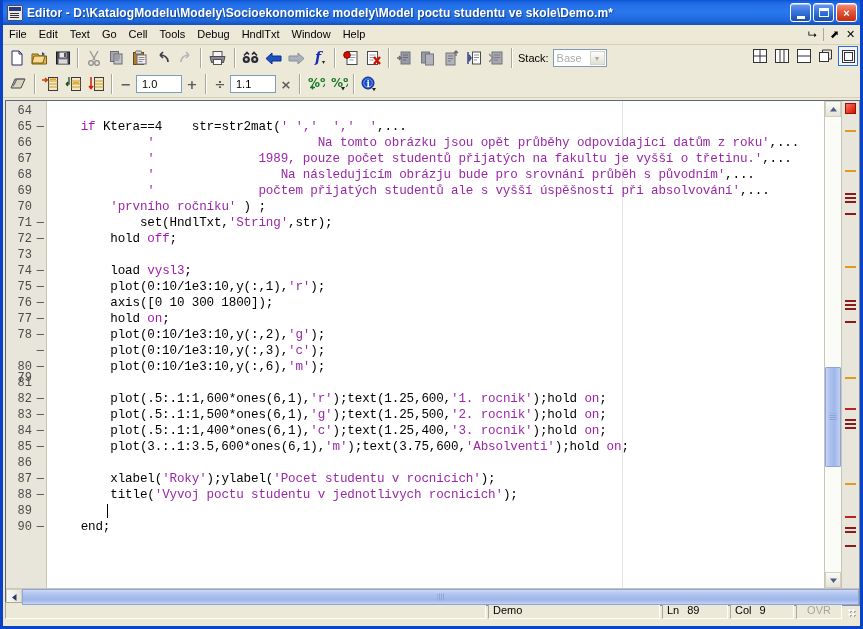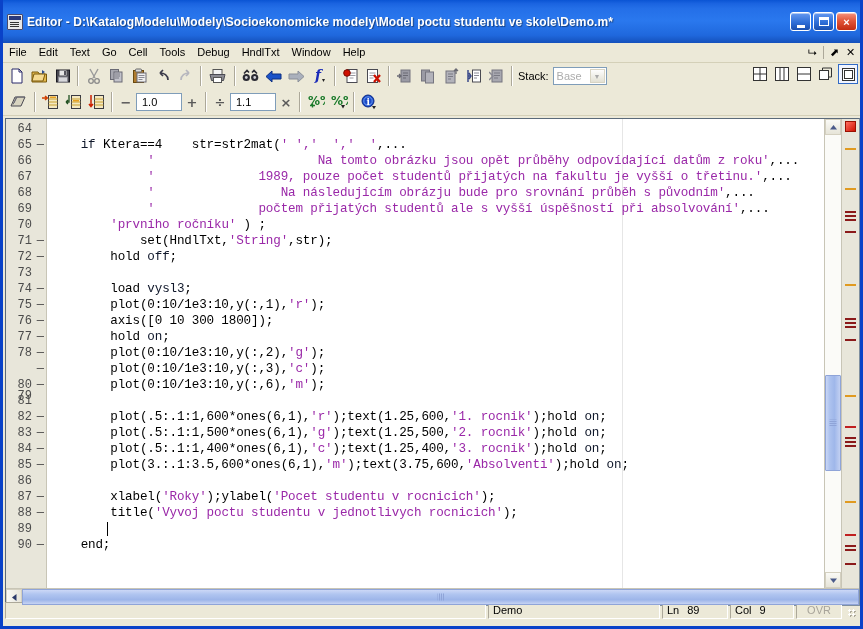--- a/index.html
+++ b/index.html
@@ -18,21 +18,21 @@
     width: 863px; height: 629px;
     box-sizing: border-box;
     background: #ece9d8;
     border: 3px solid #0a42c8;
     border-top: none;
     display: flex; flex-direction: column;
   }
 
   
   .titlebar {
-    height: 43px;
+    height: 25px;
     background: linear-gradient(to bottom,
        #0a54d4 0%, #1a63e0 8%, #246fe8 20%,
        #2a78ee 48%, #1f68dd 82%, #1450bb 100%);
     display: flex; align-items: center;
     padding: 0 2px 0 4px;
     flex: none;
     position: relative;
   }
   .title-icon {
     width: 16px; height: 16px;
@@ -267,21 +267,21 @@
   .codeline {
     position: absolute; left: 0;
     height: 16px; line-height: 16px;
     white-space: pre;
     font-family: "Liberation Mono", monospace;
     font-size: 12.6px;
     color: #000000;
     letter-spacing: -0.15px;
   }
   .codeline .s { color: #9a28a8; }        
-  .codeline .k { color: #0f172a; }
+  .codeline .k { color: #a21caf; }
   .caret {
     position: absolute;
     width: 1px; height: 14px;
     background: #000;
   }
 
   
   .printmargin {
     position: absolute; top: 0; bottom: 0;
     width: 1px;

